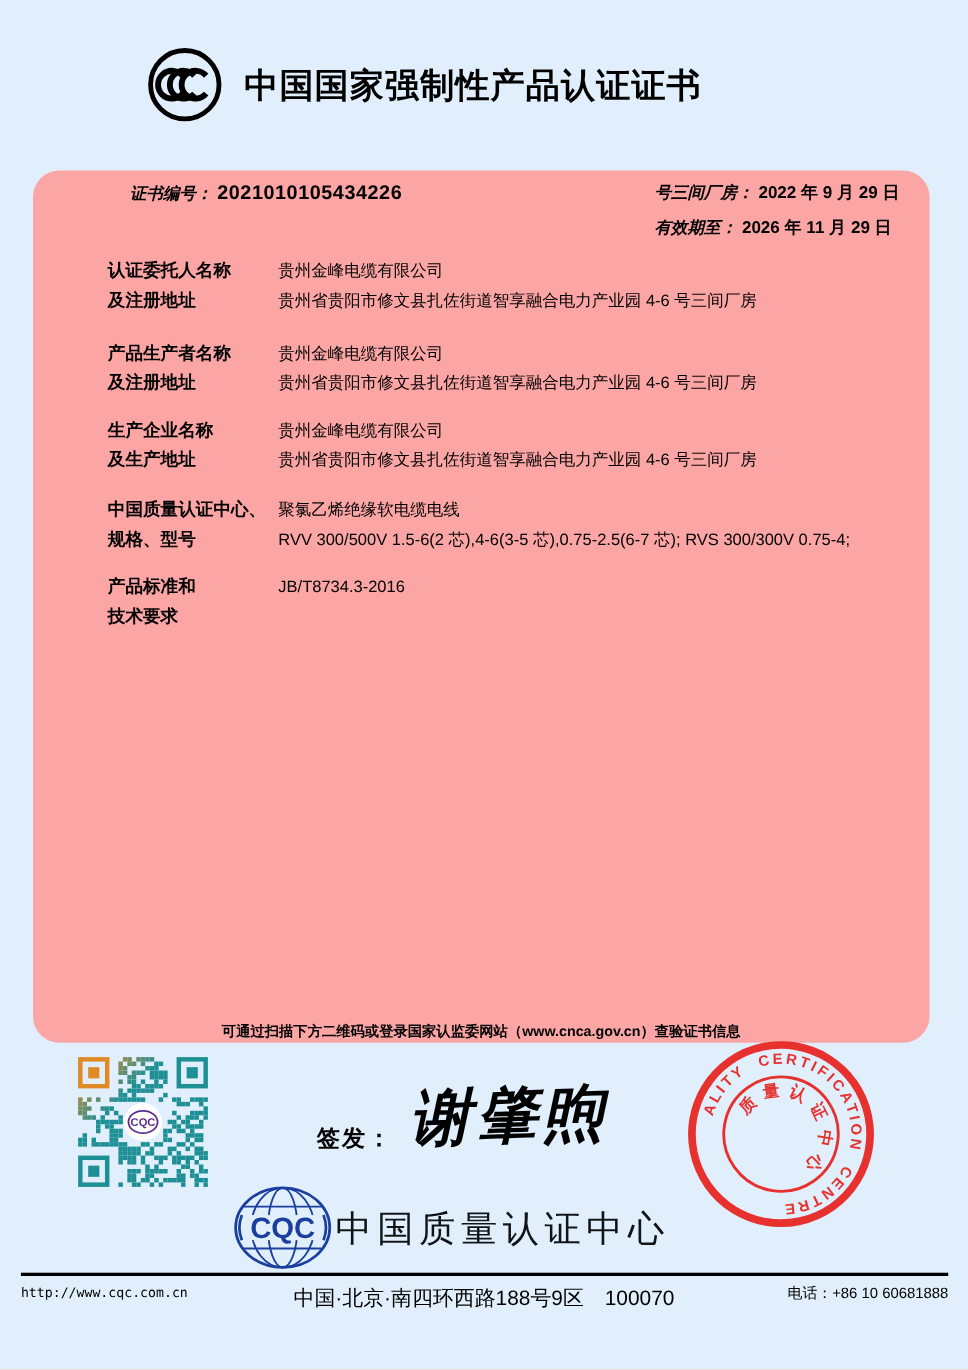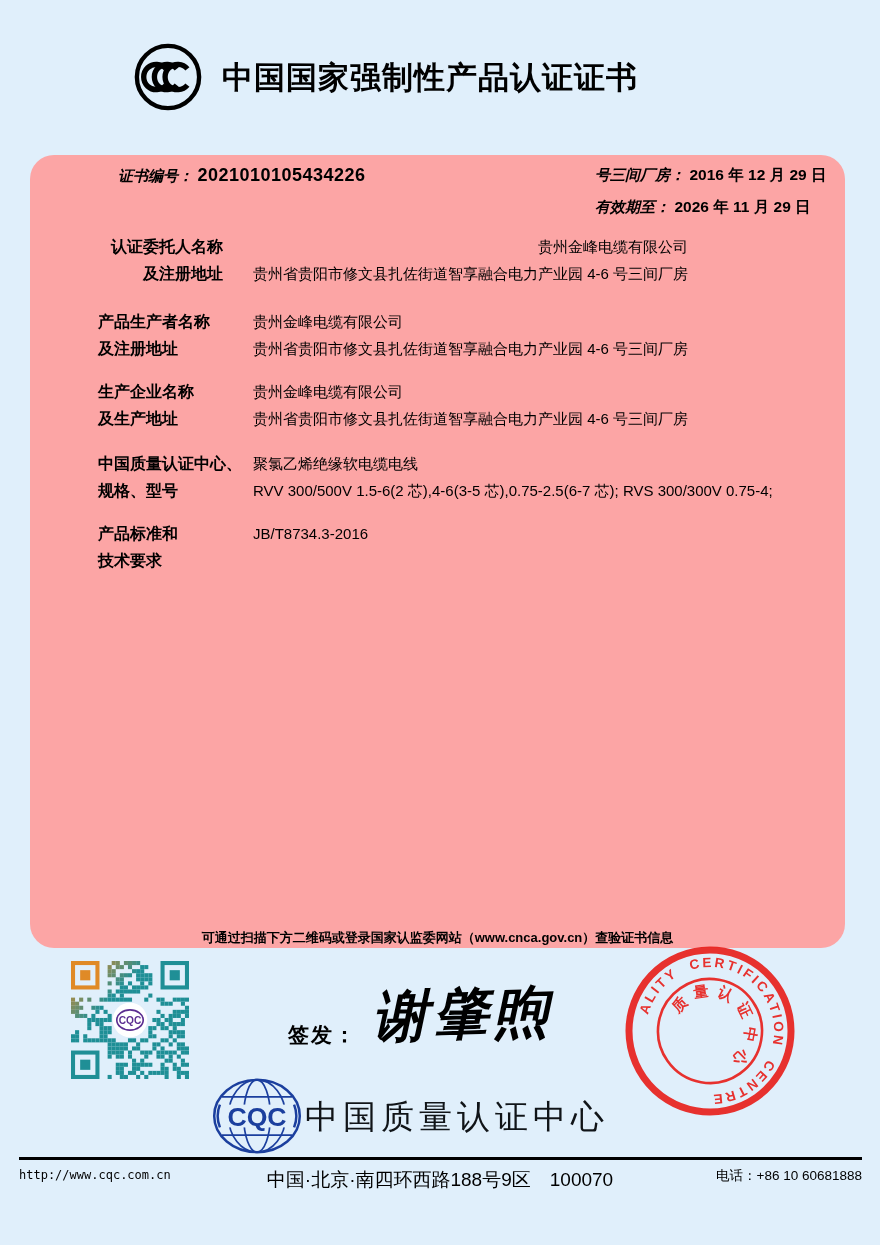--- a/index.html
+++ b/index.html
@@ -28,21 +28,21 @@
   .kai-label{
     font-family:"Liberation Serif",serif;font-style:italic;font-weight:bold;
     font-size:15px;
   }
   .cert-number{font-size:18px;font-weight:600;letter-spacing:.5px;}
   .dates{position:absolute;left:565px;top:10px;}
   .date-line{margin-bottom:11px;white-space:nowrap;}
   .date-value{font-size:15.5px;font-weight:600;}
   
   .field{position:absolute;left:68px;display:flex;}
-  .f1{top:78px;text-align:right;} .f2{top:153px;justify-content:space-between;} .f3{top:223px;} .f4{top:295px;} .f5{top:365px;}
+  .f1{top:78px;} .f2{top:153px;justify-content:space-between;} .f3{top:223px;} .f4{top:295px;} .f5{top:365px;}
   .field .labels{width:125px;flex:0 0 125px;}
   .field .labels div{font-size:16px;font-weight:bold;line-height:27px;white-space:nowrap;}
   .field .values{padding-left:30px;}
   .field .values div{font-size:15px;line-height:27px;white-space:nowrap;}
   
   .statements{position:absolute;left:62px;top:434px;}
   .statements div{
     font-family:"Liberation Serif",serif;font-style:italic;
     font-size:15px;line-height:23.5px;letter-spacing:1px;white-space:nowrap;
   }
@@ -97,21 +97,21 @@
   <div class="card">
 
     <div class="cert-row">
       <span class="kai-label">证书编号：</span>
       <span class="cert-number">2021010105434226</span>
     </div>
 
     <div class="dates">
       <div class="date-line">
         <span class="kai-label">号三间厂房：</span>
-        <span class="date-value">2016 年 12 月 29 日</span>
+        <span class="date-value">2022 年 9 月 29 日</span>
       </div>
       <div class="date-line">
         <span class="kai-label">有效期至：</span>
         <span class="date-value">2026 年 11 月 29 日</span>
       </div>
     </div>
 
     <div class="field f1">
       <div class="labels">
         <div>认证委托人名称</div>

